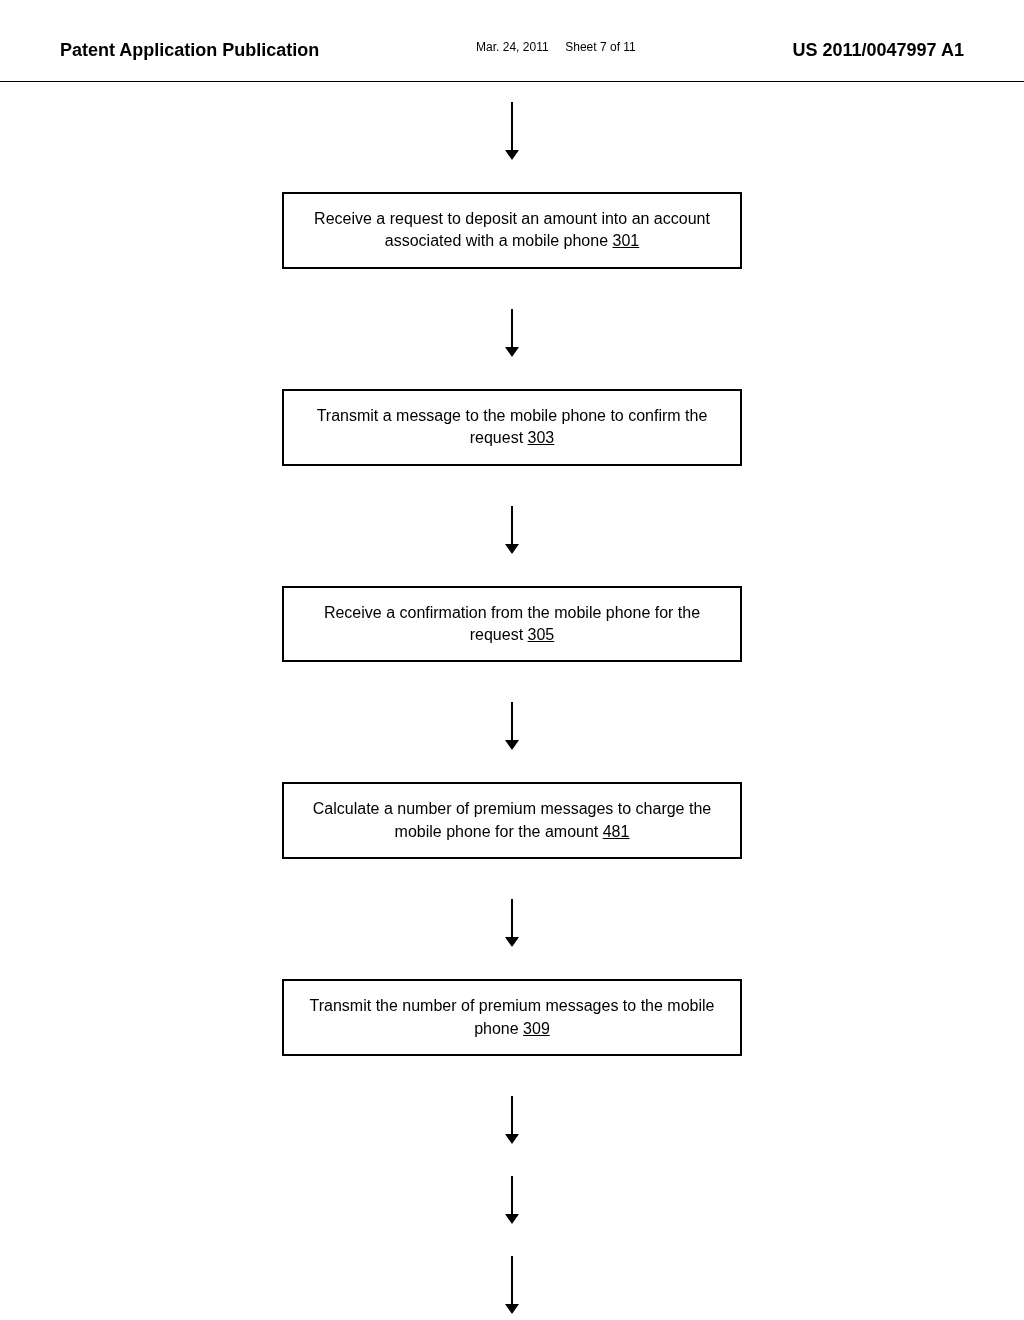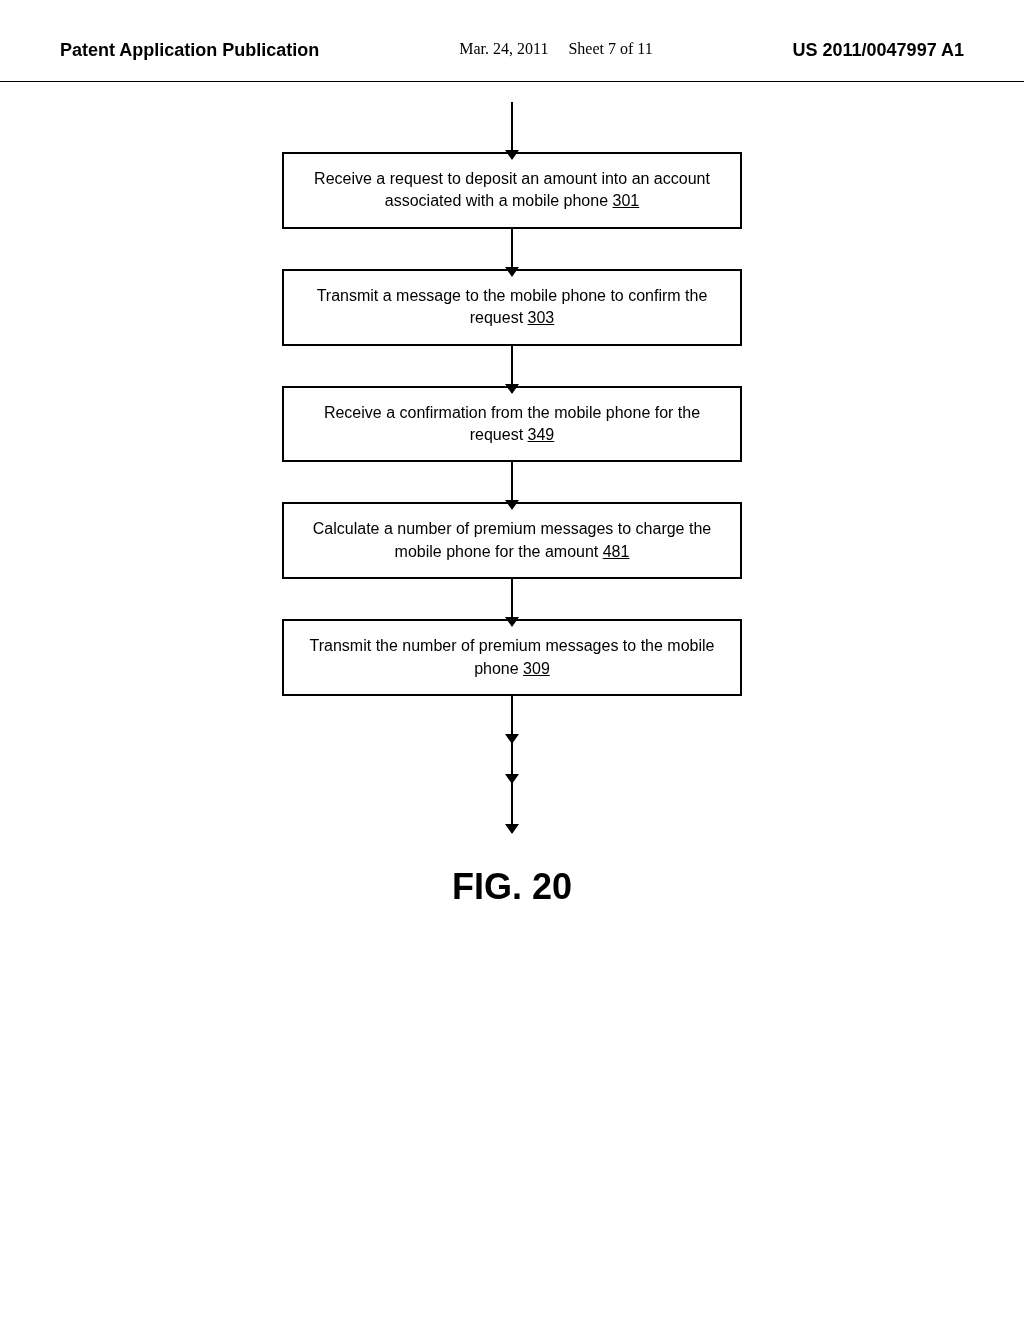--- a/index.html
+++ b/index.html
@@ -24,43 +24,43 @@
       border-bottom: 1px solid #000;
       gap: 12px;
     }
 
     .header-left {
       font-size: 18px;
       font-weight: bold;
     }
 
     .header-center {
-      font-size: 16px;
+      font-size: 12px;
       text-align: right;
-      font-family: Liberation Serif, serif;
     }
 
     .header-right {
       font-size: 18px;
       font-weight: bold;
     }
 
     .main-content {
       display: flex;
       flex-direction: column;
       align-items: center;
       padding: 20px 0;
     }
 
     .flowchart-container {
       display: flex;
       flex-direction: column;
       align-items: center;
       width: 500px;
       margin: 0 auto;
+      gap: 40px;
     }
 
     .arrow-down {
       width: 2px;
       height: 40px;
       background: #000;
       position: relative;
       margin: 0 auto;
     }
 
@@ -155,21 +155,21 @@
 
     <div class="arrow-down"></div>
 
     <div class="flow-box">
       <span>Transmit a message to the mobile phone to confirm the request&nbsp;<span class="step-num">303</span></span>
     </div>
 
     <div class="arrow-down"></div>
 
     <div class="flow-box">
-      <span>Receive a confirmation from the mobile phone for the request&nbsp;<span class="step-num">349</span></span>
+      <span>Receive a confirmation from the mobile phone for the request&nbsp;<span class="step-num">305</span></span>
     </div>
 
     <div class="arrow-down"></div>
 
     <div class="flow-box">
       <span>Calculate a number of premium messages to charge the mobile phone for the amount&nbsp;<span class="step-num">481</span></span>
     </div>
 
     <div class="arrow-down"></div>
 

